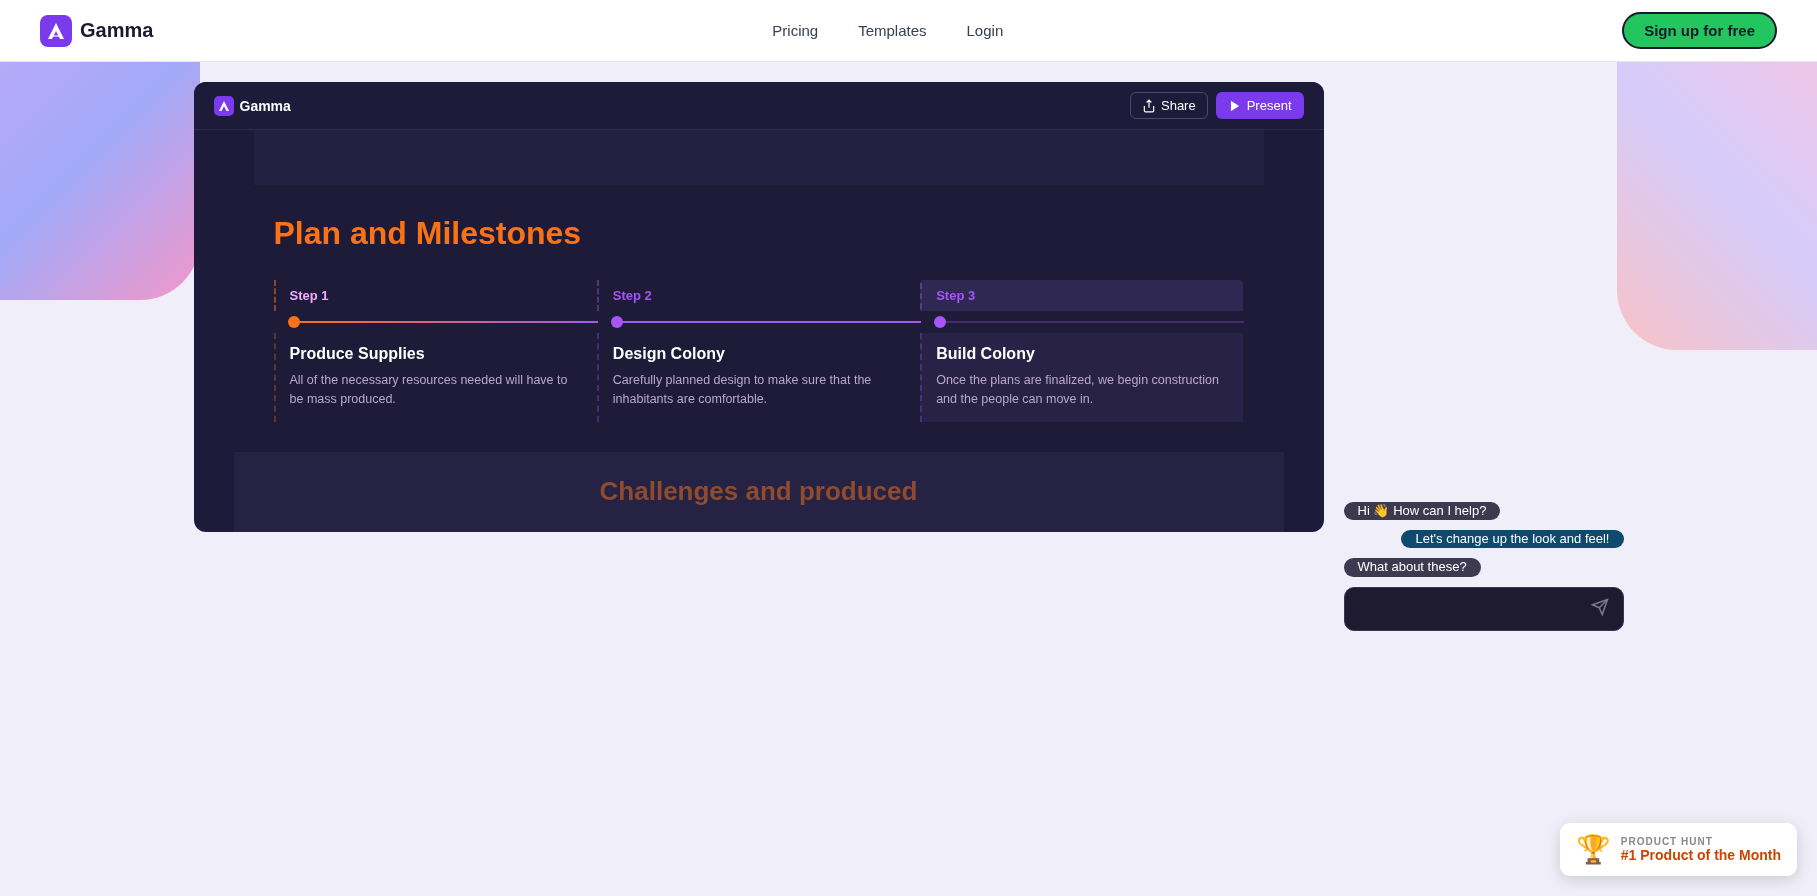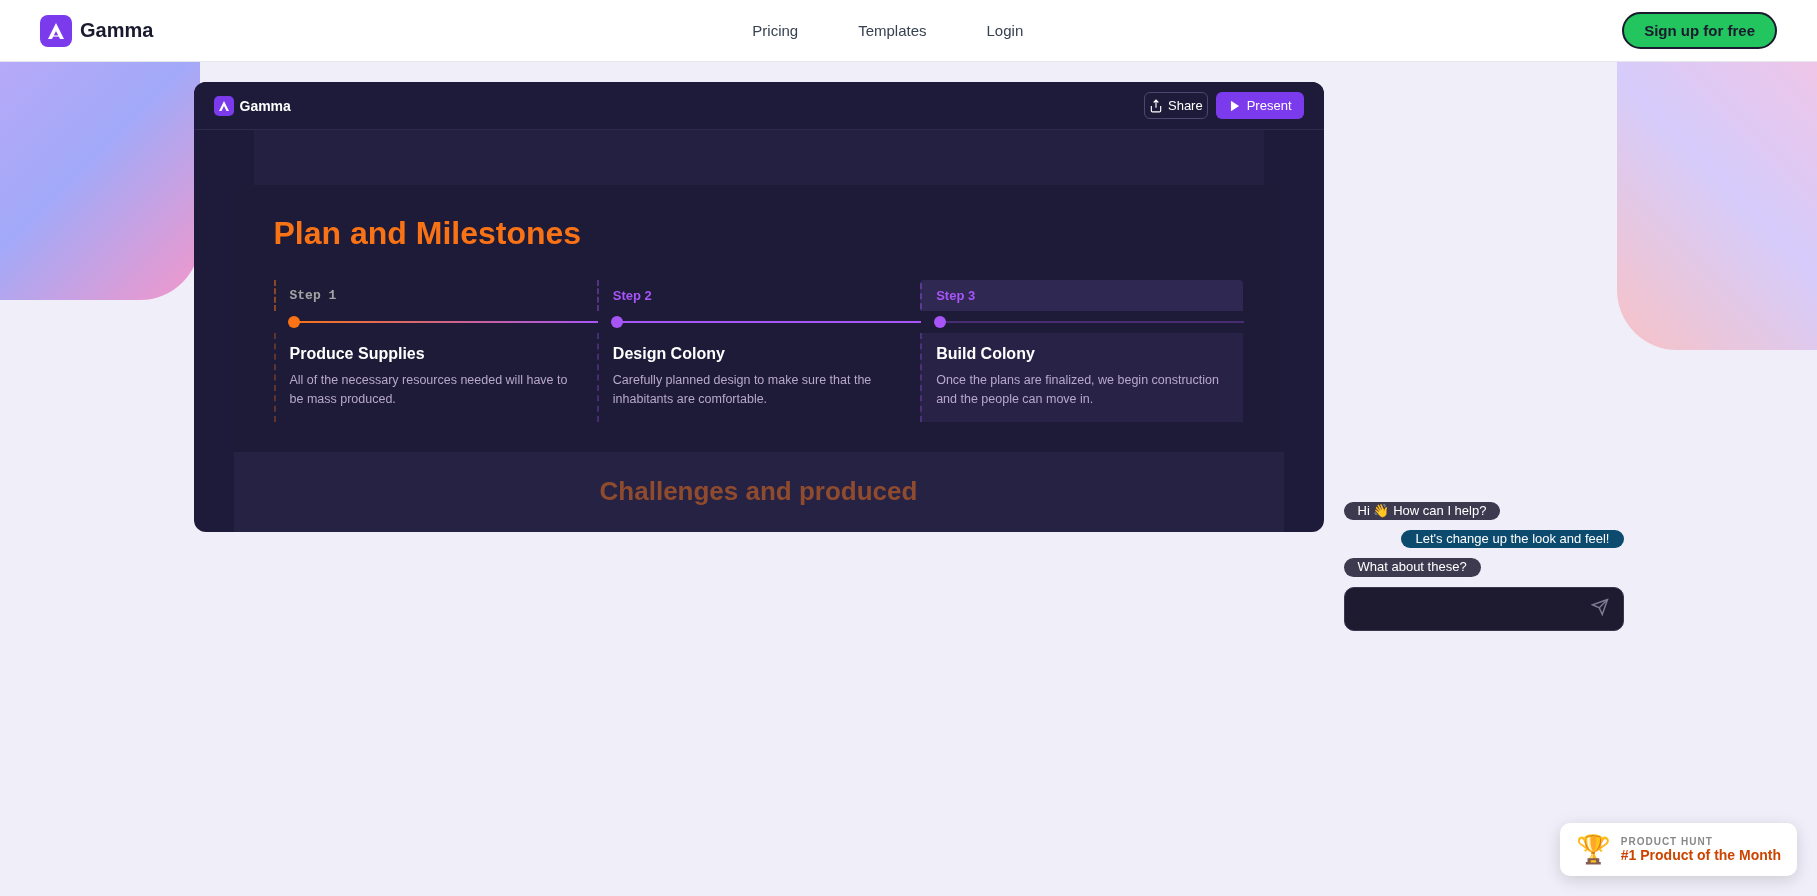--- a/index.html
+++ b/index.html
@@ -51,21 +51,21 @@
       font-size: 20px;
       color: #1a1a2e;
     }
     .logo-icon {
       width: 32px;
       height: 32px;
     }
     .nav-links {
       display: flex;
       align-items: center;
-      gap: 60px;
+      gap: 40px;
     }
     .nav-link {
       font-size: 15px;
       color: #374151;
       cursor: pointer;
       text-decoration: none;
     }
     .nav-right {
       display: flex;
       align-items: center;
@@ -118,21 +118,21 @@
       font-weight: 600;
     }
     .window-actions {
       display: flex;
       gap: 8px;
     }
     .btn-share {
       background: transparent;
       border: 1px solid #4a4870;
       border-radius: 6px;
-      padding: 5px 4px;
+      padding: 5px 11px;
       color: white;
       font-size: 13px;
       cursor: pointer;
       display: flex;
       align-items: center;
       gap: 5px;
     }
     .btn-present {
       background: #7c3aed;
       border: none;
@@ -193,21 +193,21 @@
       border-color: rgba(168,85,247,0.4); 
       background: rgba(100,80,160,0.25);
       border-radius: 4px 4px 0 0;
     }
 
     .step-lbl {
       font-size: 13px;
       font-weight: 600;
       padding-bottom: 8px;
     }
-    .s1-lbl { color: #a3a3a3; font-family: Liberation Mono, monospace; }
+    .s1-lbl { color: #f0abfc; }
     .s2-lbl { color: #a855f7; }
     .s3-lbl { color: #a855f7; }
 
     .step-body {
       padding: 12px 14px;
       border-left: 2px dashed rgba(200,200,200,0.15);
     }
     .step-body.s1 { border-color: rgba(249,115,22,0.3); }
     .step-body.s2 { border-color: rgba(168,85,247,0.3); }
     .step-body.s3 { 

